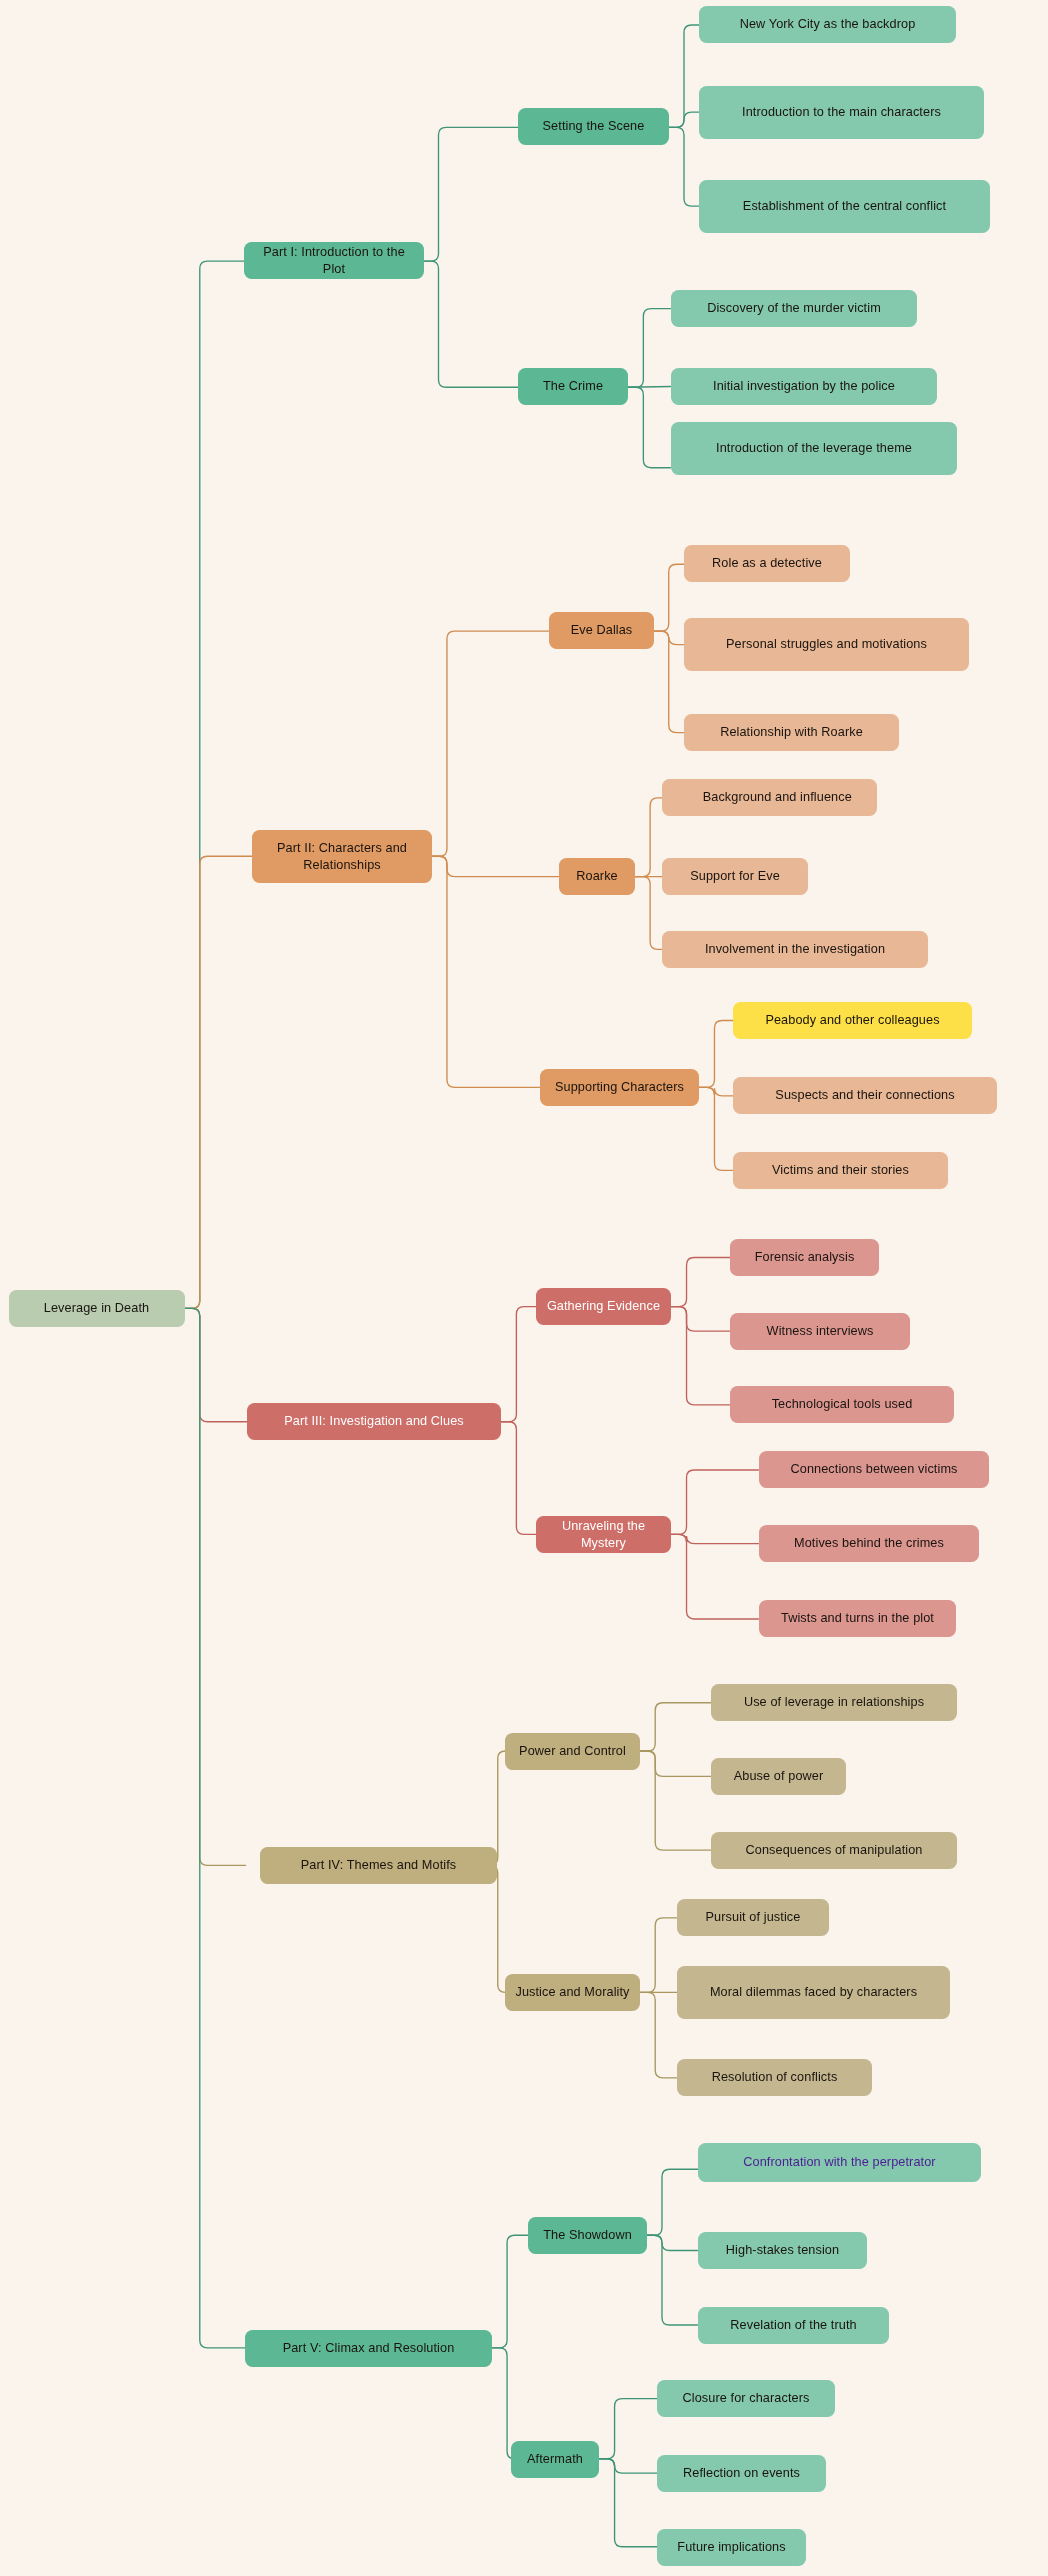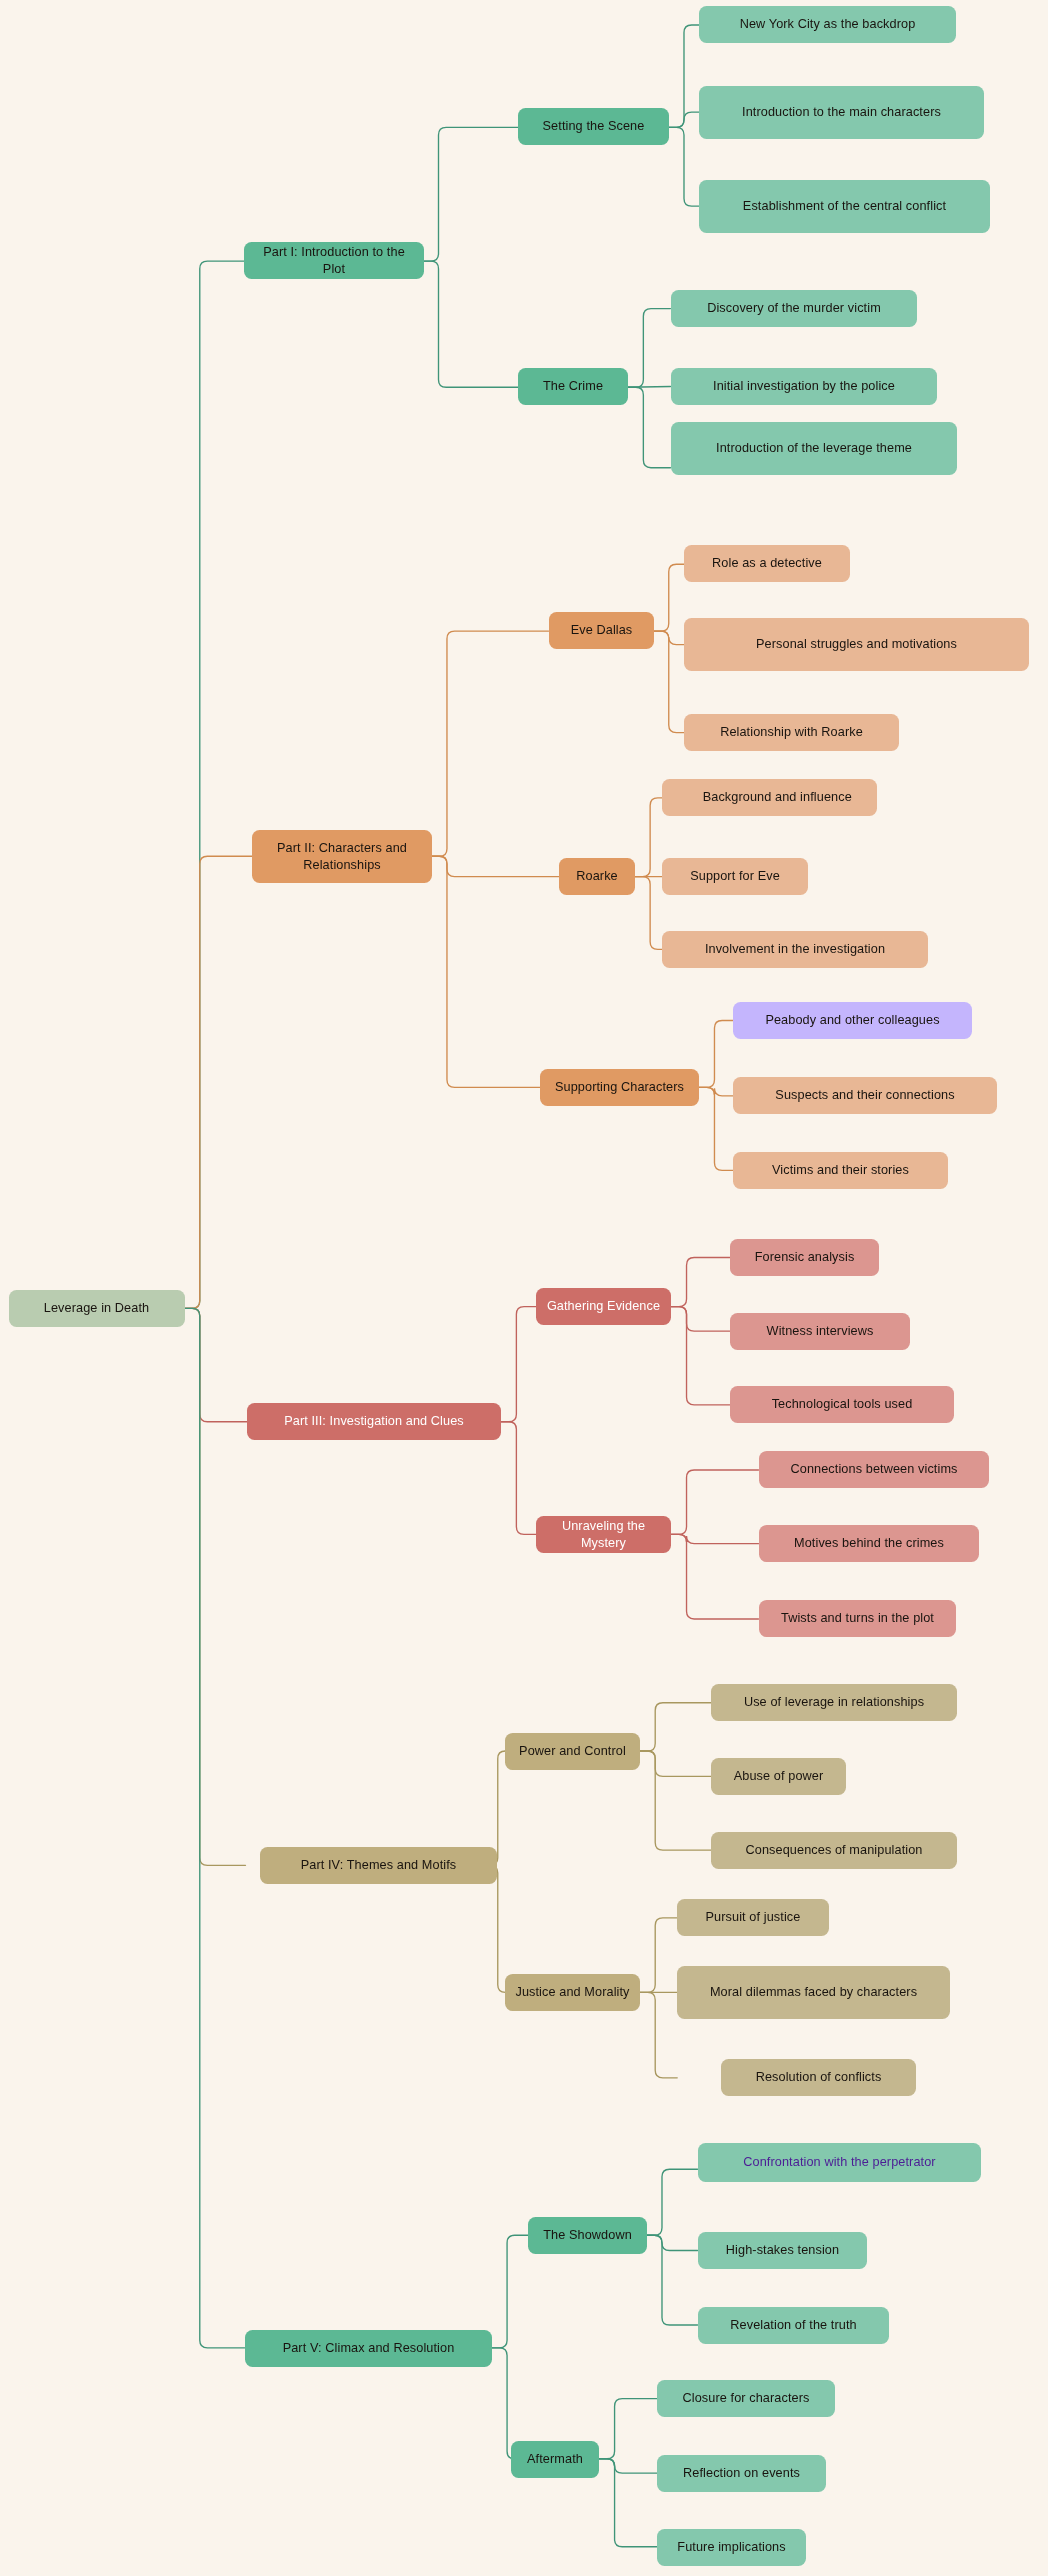--- a/index.html
+++ b/index.html
@@ -107,48 +107,48 @@
       <div class="node node-l3" style="left: 699px; top: 6px; width: 257px; height: 37px; background: rgb(132, 200, 173); color: rgb(25, 20, 15);">New York City as the backdrop</div>
       <div class="node node-l3" style="left: 699px; top: 86px; width: 285px; height: 53px; background: rgb(132, 200, 173); color: rgb(25, 20, 15);">Introduction to the main characters</div>
       <div class="node node-l3" style="left: 699px; top: 180px; width: 291px; height: 53px; background: rgb(132, 200, 173); color: rgb(25, 20, 15);">Establishment of the central conflict</div>
       <div class="node node-l2" style="left: 518px; top: 368px; width: 110px; height: 37px; background: rgb(92, 184, 148); color: rgb(25, 20, 15);">The Crime</div>
       <div class="node node-l3" style="left: 671px; top: 290px; width: 246px; height: 37px; background: rgb(132, 200, 173); color: rgb(25, 20, 15);">Discovery of the murder victim</div>
       <div class="node node-l3" style="left: 671px; top: 368px; width: 266px; height: 37px; background: rgb(132, 200, 173); color: rgb(25, 20, 15);">Initial investigation by the police</div>
       <div class="node node-l3" style="left: 671px; top: 422px; width: 286px; height: 53px; background: rgb(132, 200, 173); color: rgb(25, 20, 15);">Introduction of the leverage theme</div>
       <div class="node node-l1" style="left: 252px; top: 830px; width: 180px; height: 53px; background: rgb(224, 154, 99); color: rgb(25, 20, 15);">Part II: Characters and Relationships</div>
       <div class="node node-l2" style="left: 549px; top: 612px; width: 105px; height: 37px; background: rgb(224, 154, 99); color: rgb(25, 20, 15);">Eve Dallas</div>
       <div class="node node-l3" style="left: 684px; top: 545px; width: 166px; height: 37px; background: rgb(232, 183, 149); color: rgb(25, 20, 15);">Role as a detective</div>
-      <div class="node node-l3" style="left: 684px; top: 618px; width: 345px; height: 53px; background: rgb(232, 183, 149); color: rgb(25, 20, 15);">Personal struggles and motivations</div>
+      <div class="node node-l3" style="left: 684px; top: 618px; width: 285px; height: 53px; background: rgb(232, 183, 149); color: rgb(25, 20, 15);">Personal struggles and motivations</div>
       <div class="node node-l3" style="left: 684px; top: 714px; width: 215px; height: 37px; background: rgb(232, 183, 149); color: rgb(25, 20, 15);">Relationship with Roarke</div>
       <div class="node node-l2" style="left: 559px; top: 858px; width: 76px; height: 37px; background: rgb(224, 154, 99); color: rgb(25, 20, 15);">Roarke</div>
       <div class="node node-l3" style="left: 662px; top: 779px; width: 215px; height: 37px; background: rgb(232, 183, 149); color: rgb(25, 20, 15); padding-left: 24px;">Background and influence</div>
       <div class="node node-l3" style="left: 662px; top: 858px; width: 146px; height: 37px; background: rgb(232, 183, 149); color: rgb(25, 20, 15);">Support for Eve</div>
       <div class="node node-l3" style="left: 662px; top: 931px; width: 266px; height: 37px; background: rgb(232, 183, 149); color: rgb(25, 20, 15);">Involvement in the investigation</div>
       <div class="node node-l2" style="left: 540px; top: 1069px; width: 159px; height: 37px; background: rgb(224, 154, 99); color: rgb(25, 20, 15);">Supporting Characters</div>
-      <div class="node node-l3" style="left: 733px; top: 1002px; width: 239px; height: 37px; background: #c4b5fd; color: rgb(25, 20, 15);">Peabody and other colleagues</div>
+      <div class="node node-l3" style="left: 733px; top: 1002px; width: 239px; height: 37px; background: #fde047; color: rgb(25, 20, 15);">Peabody and other colleagues</div>
       <div class="node node-l3" style="left: 733px; top: 1077px; width: 264px; height: 37px; background: rgb(232, 183, 149); color: rgb(25, 20, 15);">Suspects and their connections</div>
       <div class="node node-l3" style="left: 733px; top: 1152px; width: 215px; height: 37px; background: rgb(232, 183, 149); color: rgb(25, 20, 15);">Victims and their stories</div>
       <div class="node node-l1" style="left: 247px; top: 1403px; width: 254px; height: 37px; background: rgb(205, 110, 104); color: rgb(255, 255, 255);">Part III: Investigation and Clues</div>
       <div class="node node-l2" style="left: 536px; top: 1288px; width: 135px; height: 37px; background: rgb(205, 110, 104); color: rgb(255, 255, 255);">Gathering Evidence</div>
       <div class="node node-l3" style="left: 730px; top: 1239px; width: 149px; height: 37px; background: rgb(220, 150, 144); color: rgb(25, 20, 15);">Forensic analysis</div>
       <div class="node node-l3" style="left: 730px; top: 1313px; width: 180px; height: 37px; background: rgb(220, 150, 144); color: rgb(25, 20, 15);">Witness interviews</div>
       <div class="node node-l3" style="left: 730px; top: 1386px; width: 224px; height: 37px; background: rgb(220, 150, 144); color: rgb(25, 20, 15);">Technological tools used</div>
       <div class="node node-l2" style="left: 536px; top: 1516px; width: 135px; height: 37px; background: rgb(205, 110, 104); color: rgb(255, 255, 255);">Unraveling the Mystery</div>
       <div class="node node-l3" style="left: 759px; top: 1451px; width: 230px; height: 37px; background: rgb(220, 150, 144); color: rgb(25, 20, 15);">Connections between victims</div>
       <div class="node node-l3" style="left: 759px; top: 1525px; width: 220px; height: 37px; background: rgb(220, 150, 144); color: rgb(25, 20, 15);">Motives behind the crimes</div>
       <div class="node node-l3" style="left: 759px; top: 1600px; width: 197px; height: 37px; background: rgb(220, 150, 144); color: rgb(25, 20, 15);">Twists and turns in the plot</div>
       <div class="node node-l1" style="left: 260px; top: 1847px; width: 237px; height: 37px; background: rgb(191, 174, 126); color: rgb(25, 20, 15);">Part IV: Themes and Motifs</div>
       <div class="node node-l2" style="left: 505px; top: 1733px; width: 135px; height: 37px; background: rgb(191, 174, 126); color: rgb(25, 20, 15);">Power and Control</div>
       <div class="node node-l3" style="left: 711px; top: 1684px; width: 246px; height: 37px; background: rgb(196, 183, 143); color: rgb(25, 20, 15);">Use of leverage in relationships</div>
       <div class="node node-l3" style="left: 711px; top: 1758px; width: 135px; height: 37px; background: rgb(196, 183, 143); color: rgb(25, 20, 15);">Abuse of power</div>
       <div class="node node-l3" style="left: 711px; top: 1832px; width: 246px; height: 37px; background: rgb(196, 183, 143); color: rgb(25, 20, 15);">Consequences of manipulation</div>
       <div class="node node-l2" style="left: 505px; top: 1974px; width: 135px; height: 37px; background: rgb(191, 174, 126); color: rgb(25, 20, 15);">Justice and Morality</div>
       <div class="node node-l3" style="left: 677px; top: 1899px; width: 152px; height: 37px; background: rgb(196, 183, 143); color: rgb(25, 20, 15);">Pursuit of justice</div>
       <div class="node node-l3" style="left: 677px; top: 1966px; width: 273px; height: 53px; background: rgb(196, 183, 143); color: rgb(25, 20, 15);">Moral dilemmas faced by characters</div>
-      <div class="node node-l3" style="left: 677px; top: 2059px; width: 195px; height: 37px; background: rgb(196, 183, 143); color: rgb(25, 20, 15); margin-left: 44px;">Resolution of conflicts</div>
+      <div class="node node-l3" style="left: 677px; top: 2059px; width: 195px; height: 37px; background: rgb(196, 183, 143); color: rgb(25, 20, 15);">Resolution of conflicts</div>
       <div class="node node-l1" style="left: 245px; top: 2330px; width: 247px; height: 37px; background: rgb(92, 184, 148); color: rgb(25, 20, 15);">Part V: Climax and Resolution</div>
       <div class="node node-l2" style="left: 528px; top: 2217px; width: 119px; height: 37px; background: rgb(92, 184, 148); color: rgb(25, 20, 15);">The Showdown</div>
       <div class="node node-l3" style="left: 698px; top: 2143px; width: 283px; height: 39px; background: rgb(132, 200, 173); color: #4c1d95;">Confrontation with the perpetrator</div>
       <div class="node node-l3" style="left: 698px; top: 2232px; width: 169px; height: 37px; background: rgb(132, 200, 173); color: rgb(25, 20, 15);">High-stakes tension</div>
       <div class="node node-l3" style="left: 698px; top: 2307px; width: 191px; height: 37px; background: rgb(132, 200, 173); color: rgb(25, 20, 15);">Revelation of the truth</div>
       <div class="node node-l2" style="left: 511px; top: 2441px; width: 88px; height: 37px; background: rgb(92, 184, 148); color: rgb(25, 20, 15);">Aftermath</div>
       <div class="node node-l3" style="left: 657px; top: 2380px; width: 178px; height: 37px; background: rgb(132, 200, 173); color: rgb(25, 20, 15);">Closure for characters</div>
       <div class="node node-l3" style="left: 657px; top: 2455px; width: 169px; height: 37px; background: rgb(132, 200, 173); color: rgb(25, 20, 15);">Reflection on events</div>
       <div class="node node-l3" style="left: 657px; top: 2529px; width: 149px; height: 37px; background: rgb(132, 200, 173); color: rgb(25, 20, 15);">Future implications</div>
     </div>

